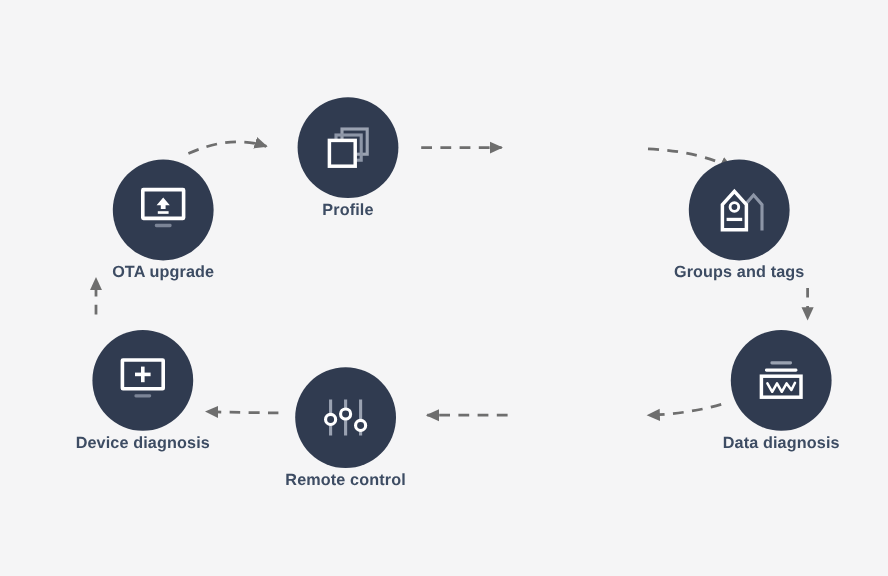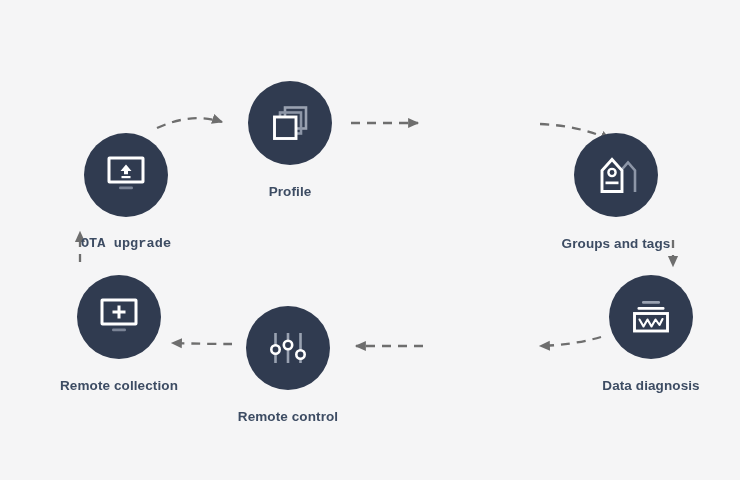--- a/index.html
+++ b/index.html
@@ -36,21 +36,21 @@
     width: 84px;
     height: 84px;
     border-radius: 50%;
     background: #303b50;
     margin: 0 auto;
     display: flex;
     align-items: center;
     justify-content: center;
   }
   .node .label {
-    margin-top: 19px;
+    margin-top: 2px;
     font-size: 13.5px;
     font-weight: bold;
     color: #3d4c63;
     letter-spacing: 0.1px;
     white-space: nowrap;
   }
   .icon-svg { display: block; }
 </style>
 </head>
 <body>
@@ -90,21 +90,21 @@
 
     <g>
       <path d="M 232 344 Q 205 344 172 343" fill="none" stroke="#6e6e6e" stroke-width="2.3" stroke-dasharray="9 7" marker-end="url(#ah)"></path>
     </g>
 
     <g>
       <path d="M 80 262 L 80 232" fill="none" stroke="#6e6e6e" stroke-width="2.3" stroke-dasharray="8 7" marker-end="url(#ah)"></path>
     </g>
   </svg>
 
-  <div class="node" style="left:126px; top:133px;font-family:Liberation Mono, monospace;">
+  <div class="node" style="left:136px; top:133px;">
     <div class="bubble">
       <span>
         <svg class="icon-svg" width="44" height="40" viewBox="0 0 44 40">
           <rect x="5" y="3" width="34" height="24" rx="0.5" fill="none" stroke="#ffffff" stroke-width="3"></rect>
           <path d="M22 9.5 L16.5 16 L20 16 L20 19.2 L24 19.2 L24 16 L27.5 16 Z" fill="#ffffff"></path>
           <rect x="17.5" y="21" width="9" height="2.2" fill="#ffffff"></rect>
           <rect x="15" y="31.5" width="14" height="2.8" rx="1.2" fill="#7b8496"></rect>
         </svg>
       </span>
     </div>
@@ -176,16 +176,16 @@
     <div class="bubble">
       <span>
         <svg class="icon-svg" width="44" height="40" viewBox="0 0 44 40">
           <rect x="5" y="3" width="34" height="24" rx="0.5" fill="none" stroke="#ffffff" stroke-width="3"></rect>
           <rect x="20.5" y="8.5" width="3" height="13" fill="#ffffff"></rect>
           <rect x="15.5" y="13.5" width="13" height="3" fill="#ffffff"></rect>
           <rect x="15" y="31.5" width="14" height="2.8" rx="1.2" fill="#7b8496"></rect>
         </svg>
       </span>
     </div>
-    <div class="label">Remote collection</div>
+    <div class="label">Device diagnosis</div>
   </div>
 
 </div>
 
 </body></html>

